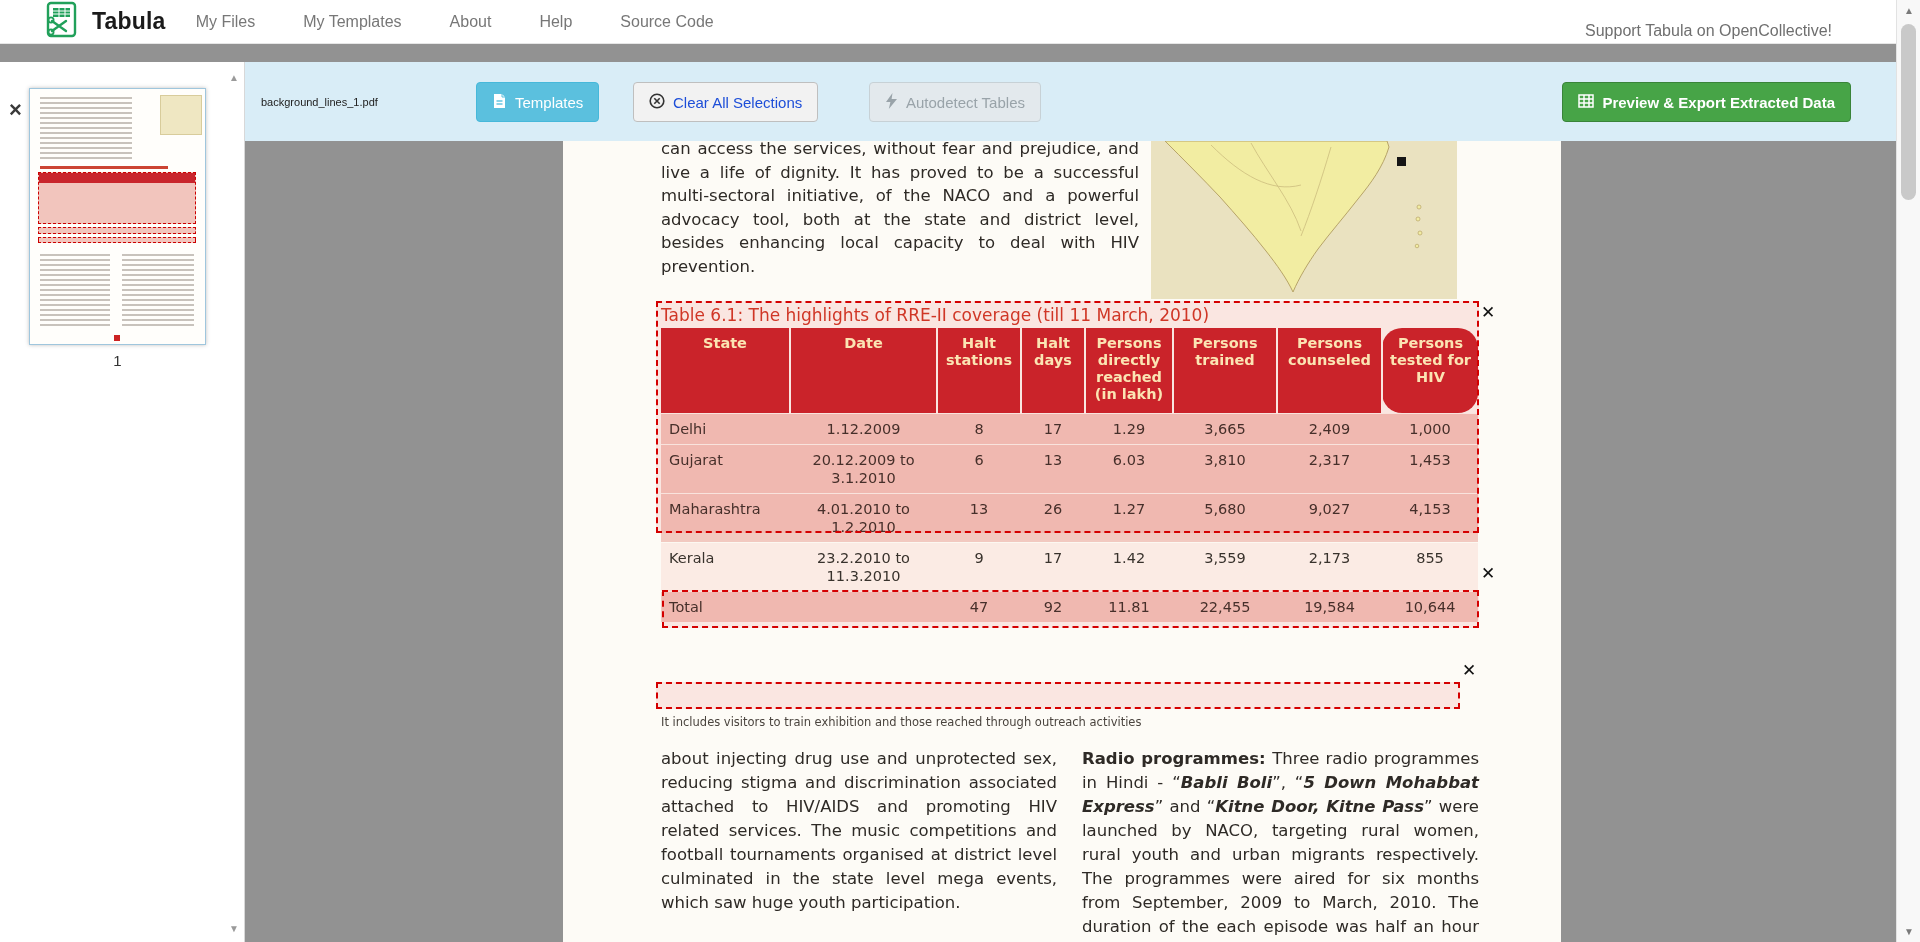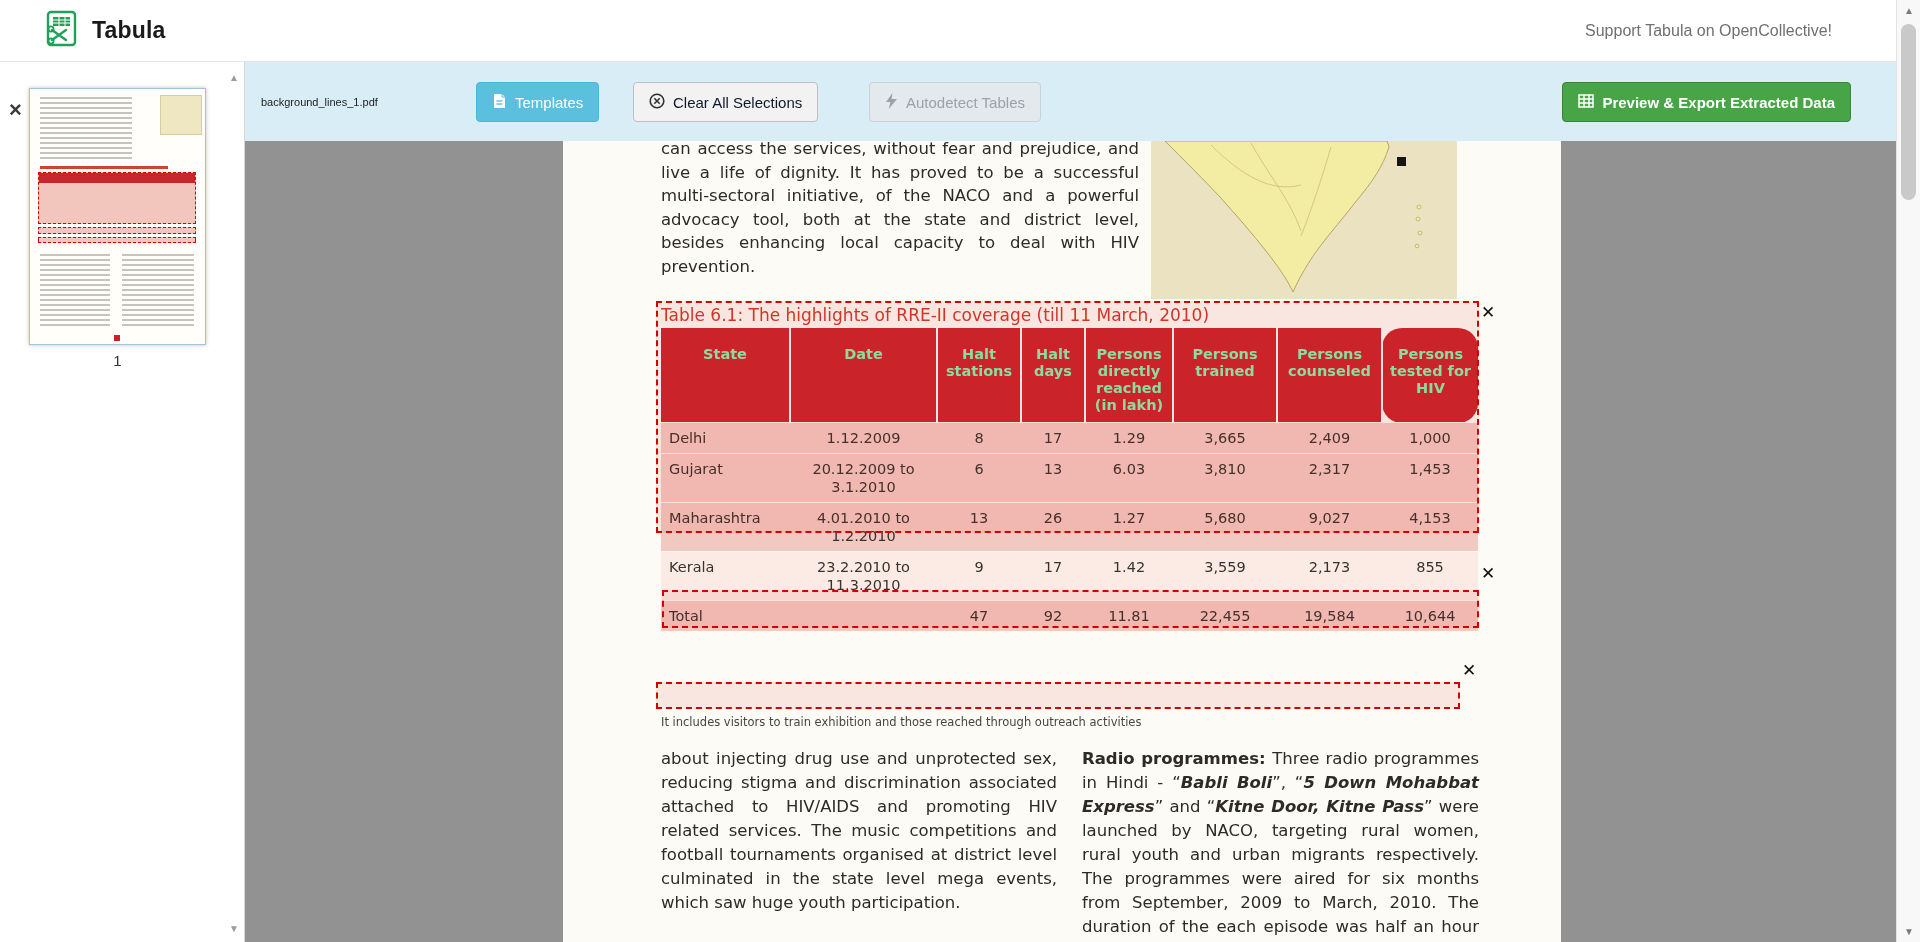--- a/index.html
+++ b/index.html
@@ -1,21 +1,21 @@
 <!DOCTYPE html>
 <html><head>
 <meta charset="utf-8">
 <style>
   * { margin:0; padding:0; box-sizing:border-box; }
   html,body { width:1920px; height:942px; overflow:hidden; }
   body { font-family:"Liberation Sans", sans-serif; background:#929292; }
   .app { position:relative; width:1920px; height:942px; }
 
   
-  .navbar { position:absolute; top:0; left:0; width:1920px; height:62px; background:#ffffff;
+  .navbar { position:absolute; top:0; left:0; width:1920px; height:44px; background:#ffffff;
             border-bottom:1px solid #e6e6e6; display:flex; align-items:center; z-index:6; }
   .brand { display:flex; align-items:center; gap:10px; margin-left:44px; cursor:pointer; }
   .brand-text { font-size:23px; font-weight:bold; color:#1a1a1a; letter-spacing:.2px; }
   .nav-items { display:flex; gap:48px; margin-left:30px; }
   .nav-items a { font-size:16px; color:#777; text-decoration:none; cursor:pointer; }
   .nav-right { position:absolute; right:88px; top:0; height:62px; display:flex; align-items:center;
                font-size:16px; color:#6f6f6f; cursor:pointer; }
 
   
   .sidebar { position:absolute; top:62px; left:0; width:245px; height:880px; background:#fff;
@@ -42,37 +42,37 @@
   .t-sel.s2 { top:148px; height:6px; }
   .t-dot { position:absolute; left:84px; top:246px; width:6px; height:6px; background:#cc2222; }
 
   
   .toolbar { position:absolute; left:245px; top:62px; width:1651px; height:79px; background:#d9edf7; z-index:4; }
   .filename { position:absolute; left:16px; top:0; height:79px; display:flex; align-items:center;
               font-size:11px; color:#222; }
   .btn { position:absolute; top:20px; height:40px; border-radius:4px; font-size:15px; font-family:inherit;
          display:flex; align-items:center; gap:8px; padding:0 15px; border:1px solid transparent; cursor:pointer; }
   .btn-templates { left:231px; background:#5bc0de; border-color:#46b8da; color:#fff; }
-  .btn-clear { left:388px; background:#f2f2f2; border-color:#bfbfbf; color:#0f172a; }
+  .btn-clear { left:388px; background:#f2f2f2; border-color:#bfbfbf; color:#1d4ed8; }
   .btn-autodetect { left:624px; background:#e3e9ed; border-color:#c7d1d6; color:#99a3a9; cursor:default; }
   .btn-export { right:45px; background:#47a447; border-color:#398439; color:#fff; font-weight:bold; }
 
   
   .canvas { position:absolute; left:245px; top:141px; width:1651px; height:801px; background:#929292; overflow:hidden; }
   .pdf-page { position:absolute; left:318px; top:0; width:998px; height:801px; background:#fdfbf6; overflow:hidden;
               font-family:"DejaVu Sans", sans-serif; }
   .intro { position:absolute; left:98px; top:-4px; width:478px; font-size:16.5px; line-height:23.5px;
            text-align:justify; color:#2e2a26; }
   .map { position:absolute; left:588px; top:0; width:306px; height:158px; }
   .tbl-title { position:absolute; left:98px; top:164px; font-size:17px; color:#cf3a28; }
 
   table.extract { position:absolute; left:98px; top:187px; width:817px; border-collapse:collapse;
                   table-layout:fixed; font-size:14.5px; color:#38322c; }
-  table.extract thead th { background:#c9252c; color:#86efac; font-weight:bold; text-align:center;
-                           vertical-align:top; padding:18px 4px 8px; border-right:2px solid #fdfbf6;
+  table.extract thead th { background:#c9252c; color:#fef9c3; font-weight:bold; text-align:center;
+                           vertical-align:top; padding:7px 4px 8px; border-right:2px solid #fdfbf6;
                            line-height:17px; height:85px; }
   table.extract thead th:last-child { border-right:none;border-radius:20px; }
   table.extract tbody td { padding:6px 4px; vertical-align:top; text-align:center; line-height:18px;
                            border-top:1px solid #fcf8f1; }
   table.extract tbody td:first-child { text-align:left; padding-left:8px; }
   table.extract tbody tr:nth-child(1), table.extract tbody tr:nth-child(2),
   table.extract tbody tr:nth-child(3), table.extract tbody tr:nth-child(5) { background:#f2c9c0; }
   table.extract tbody tr:nth-child(4), table.extract tbody tr:nth-child(6) { background:#fbebe4; }
   table.extract tbody tr:nth-child(7) { background:#efc2b8; }
 
@@ -115,20 +115,27 @@
           <line x1="9" y1="13" x2="26" y2="13" stroke="#fff" stroke-width="1"></line>
           <line x1="15" y1="7" x2="15" y2="16" stroke="#fff" stroke-width="1"></line>
           <line x1="21" y1="7" x2="21" y2="16" stroke="#fff" stroke-width="1"></line>
           <path d="M8 30 L22 20 M8 20 L22 30" stroke="#21a05a" stroke-width="2.4" stroke-linecap="round"></path>
           <circle cx="7" cy="19" r="2.6" fill="none" stroke="#21a05a" stroke-width="1.8"></circle>
           <circle cx="7" cy="31" r="2.6" fill="none" stroke="#21a05a" stroke-width="1.8"></circle>
         </svg>
       </span>
       <span class="brand-text">Tabula</span>
     </div>
+    <nav class="nav-items">
+      <a>My Files</a>
+      <a>My Templates</a>
+      <a>About</a>
+      <a>Help</a>
+      <a>Source Code</a>
+    </nav>
     <div class="nav-right">Support Tabula on OpenCollective!</div>
   </header>
 
   <aside class="sidebar">
     <span class="thumb-close">×</span>
     <div class="thumb">
       <div class="t-text a"></div>
       <div class="t-map"></div>
       <div class="t-title-line"></div>
       <div class="t-table"></div>

